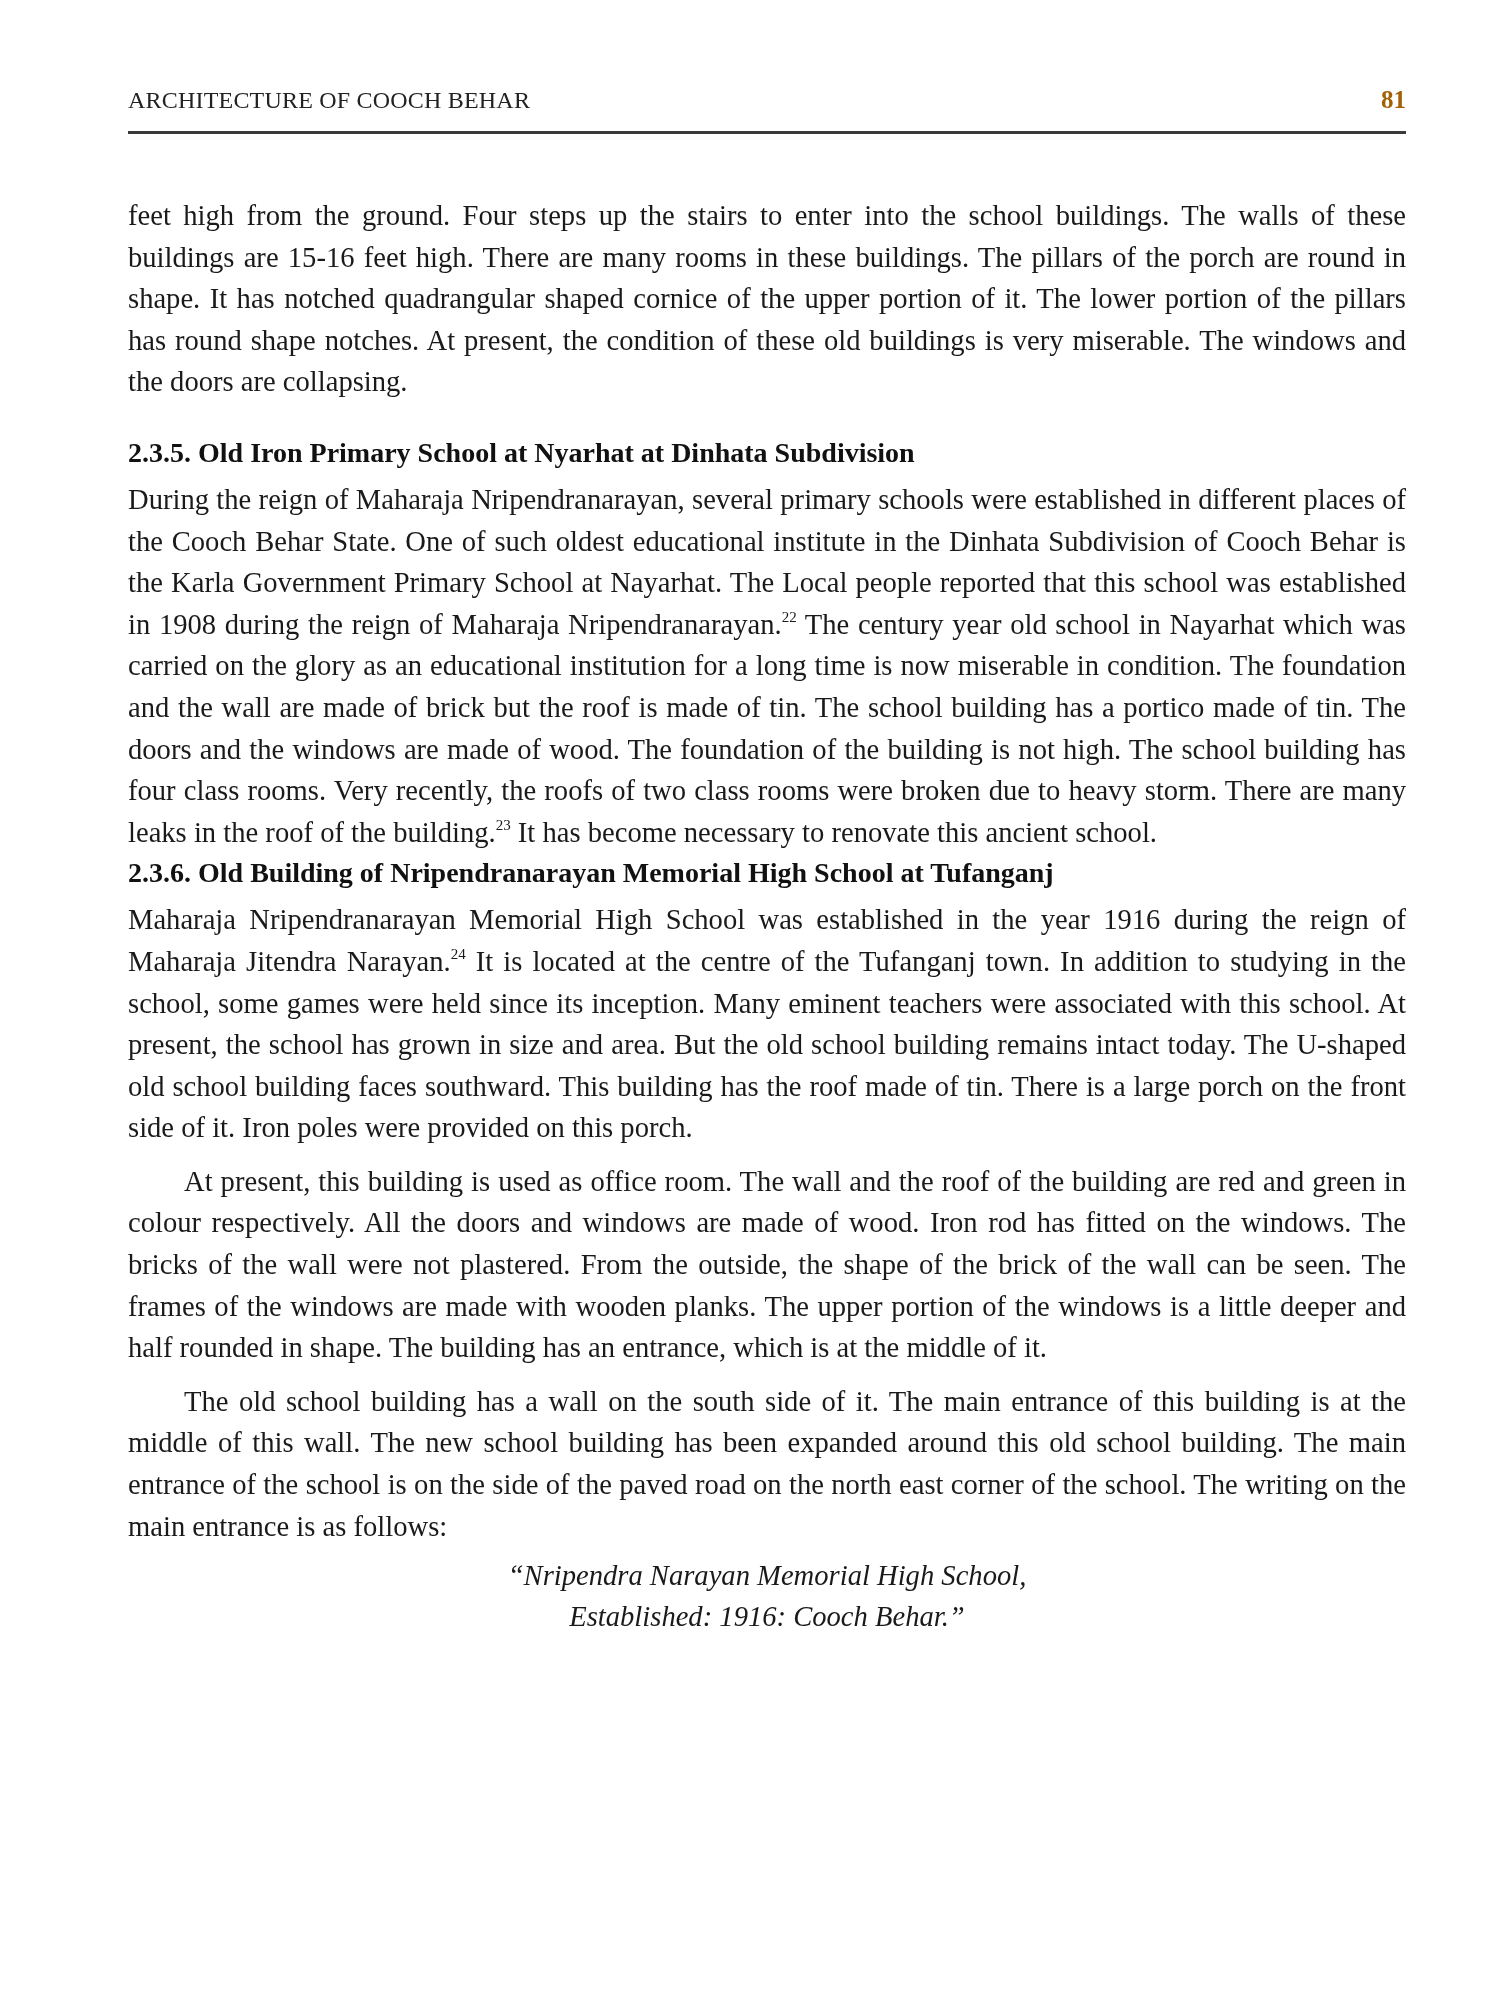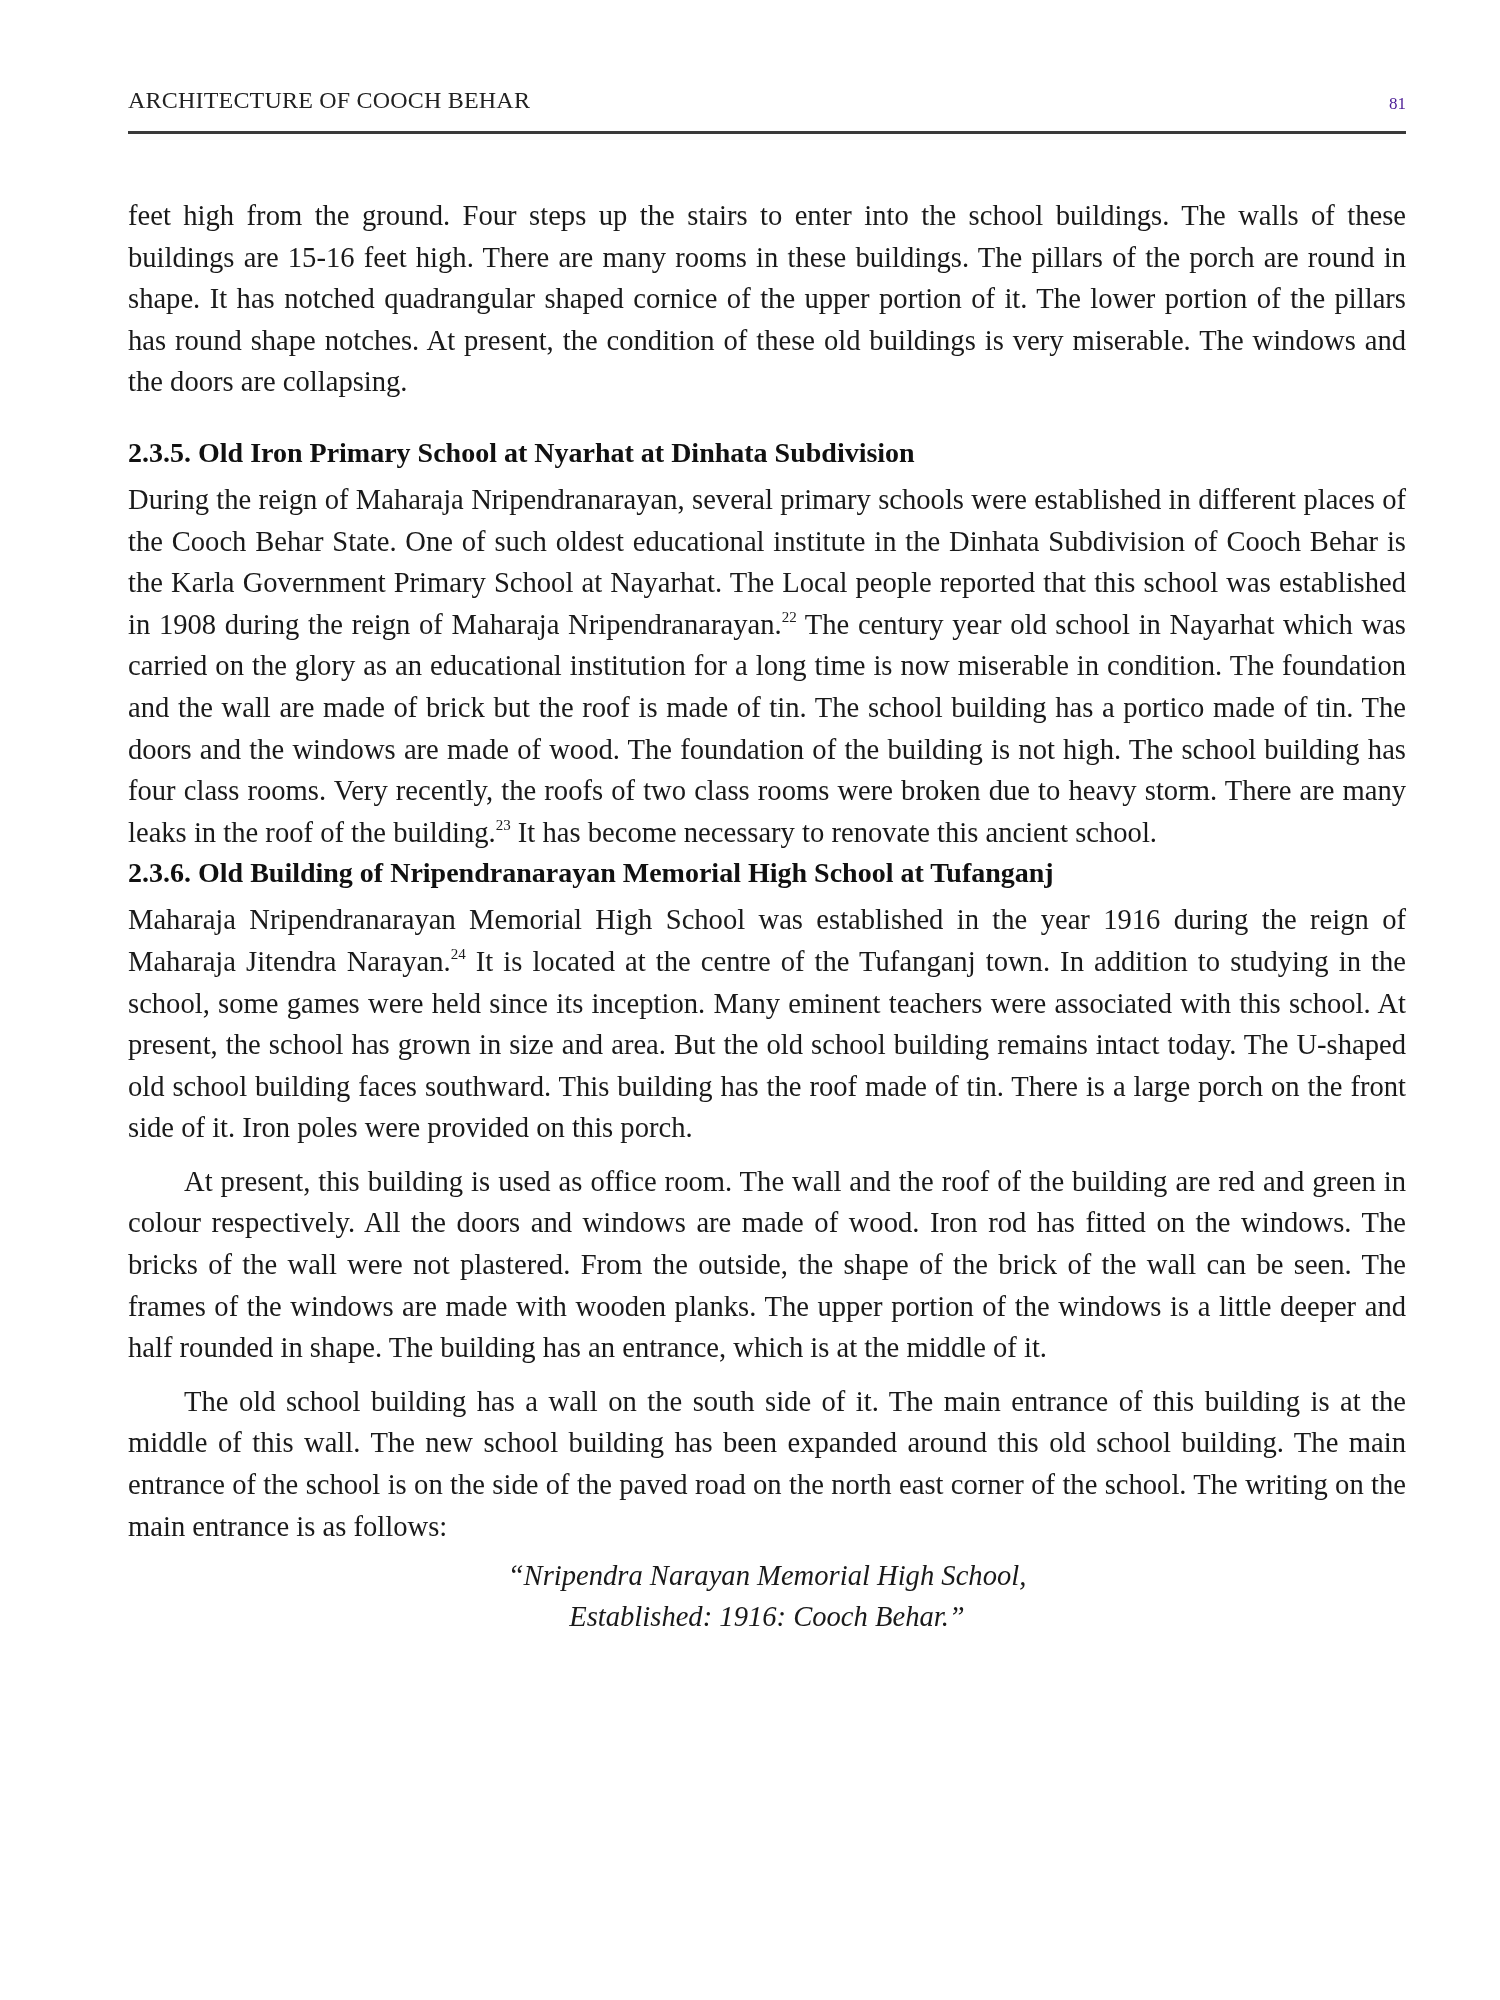--- a/index.html
+++ b/index.html
@@ -30,23 +30,23 @@
       display: flex;
       justify-content: space-between;
       align-items: flex-end;
     }
     .running-title {
       font-size: 24px;
       letter-spacing: 0.2px;
       color: #222;
     }
     .page-number {
-      font-size: 17px;
-      font-weight: normal;
-      color: #4c1d95;
+      font-size: 25px;
+      font-weight: bold;
+      color: #a16207;
     }
     .head-rule {
       position: absolute;
       top: 131px;
       left: 0;
       width: 1278px;
       height: 3px;
       background: #3a3a3a;
     }
     .body-text {

